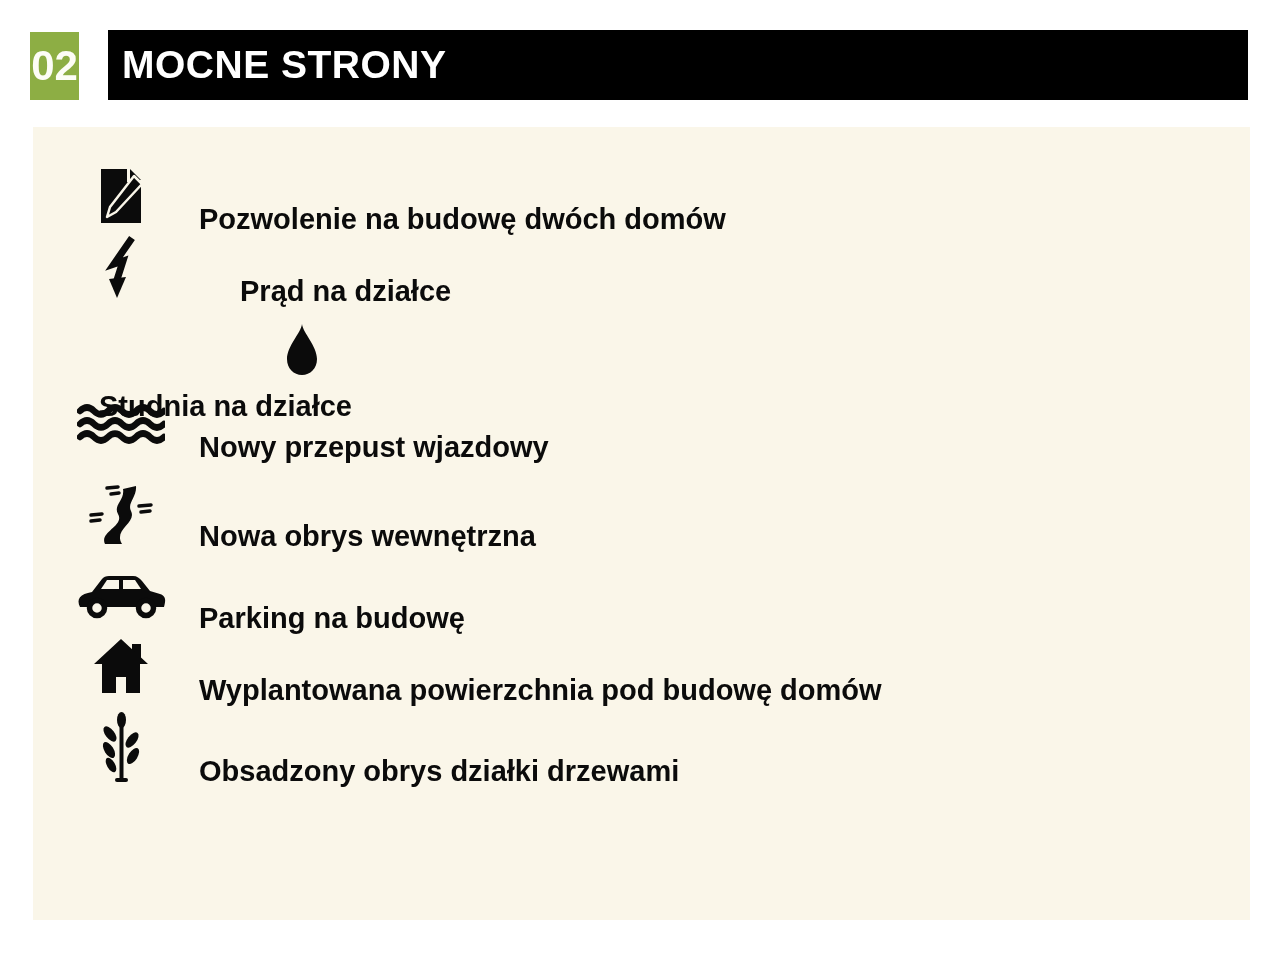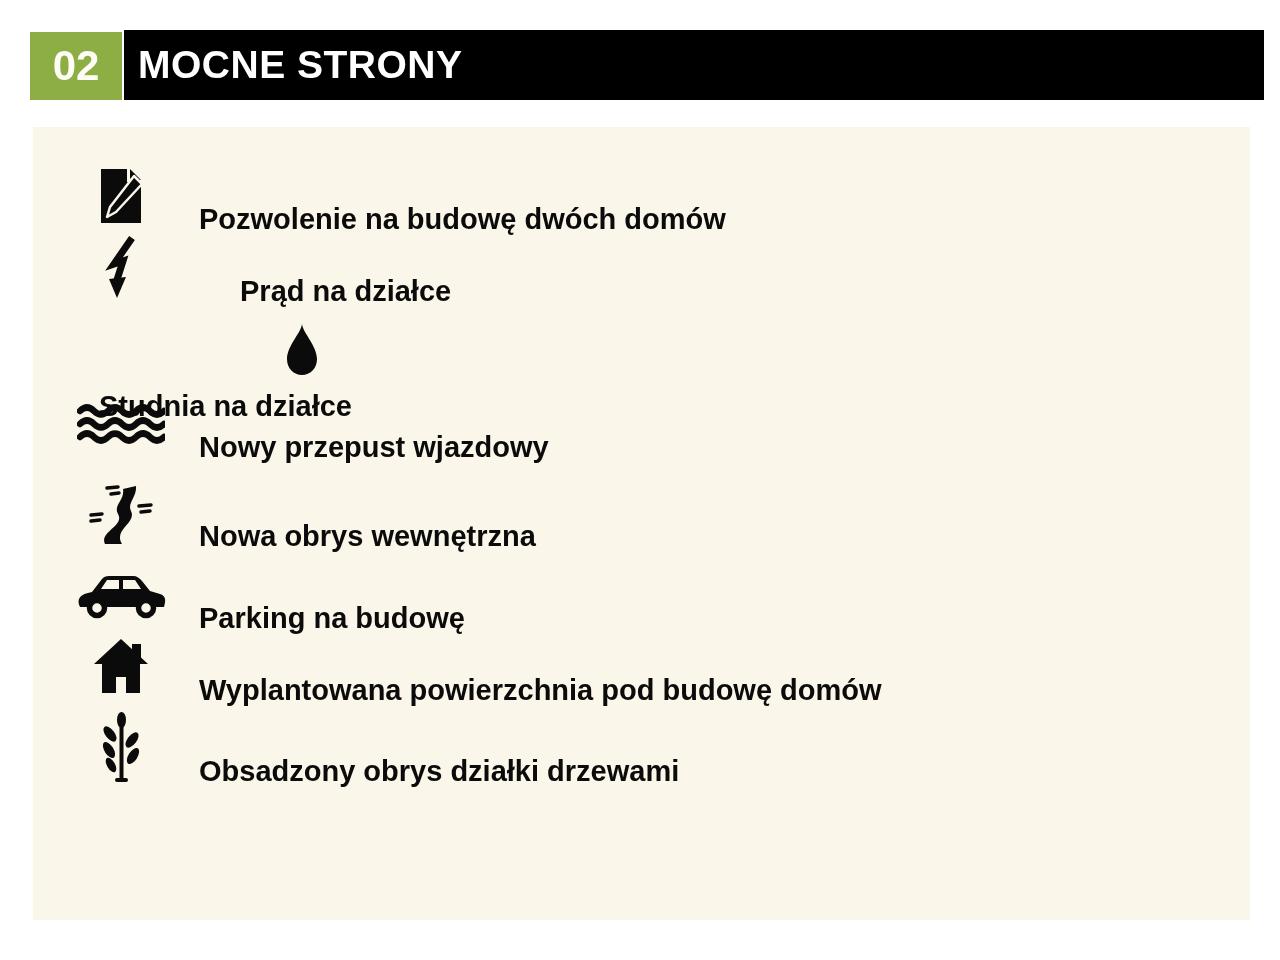--- a/index.html
+++ b/index.html
@@ -7,29 +7,29 @@
   body {
     font-family: "Liberation Sans", sans-serif;
     position: relative;
     overflow: hidden;
   }
 
   
   .header-number {
     position: absolute;
     left: 30px; top: 32px;
-    width: 92px; height: 68px;
+    width: 49px; height: 68px;
     background: #8DAE44;
     color: #FDFDF6;
     display: flex; align-items: center; justify-content: center;
     font-size: 42px; font-weight: bold;
   }
   .header-bar {
     position: absolute;
-    left: 124px; top: 30px;
+    left: 108px; top: 30px;
     width: 1140px; height: 70px;
     background: #000000;
     display: flex; align-items: center;
   }
   .header-title {
     color: #FFFFFF;
     font-size: 39px;
     font-weight: bold;
     letter-spacing: 0.5px;
     padding-left: 14px;

